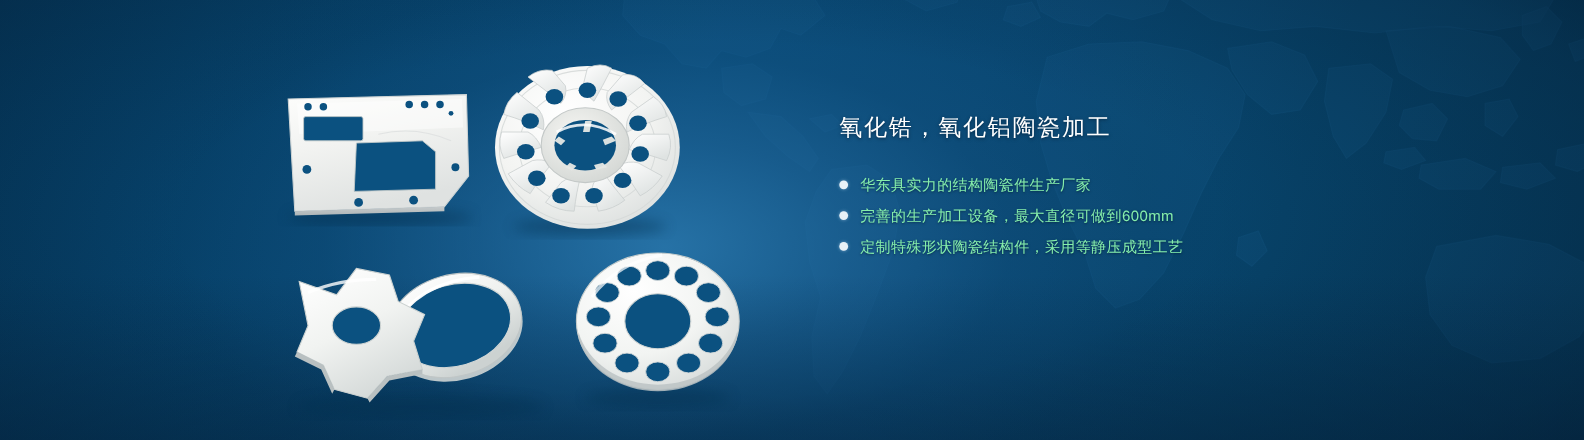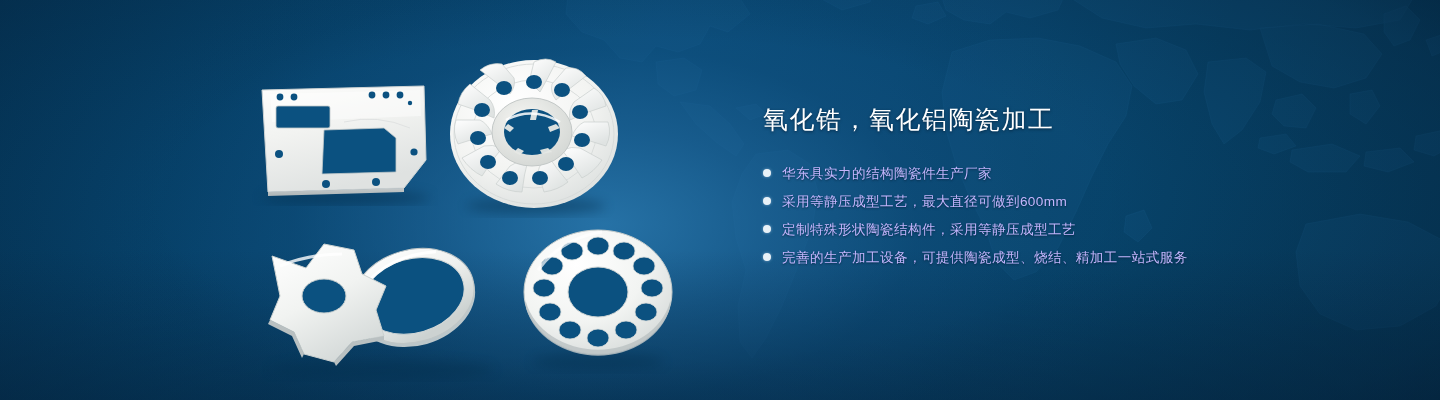--- a/index.html
+++ b/index.html
@@ -43,38 +43,38 @@
   .products svg{position:absolute;display:block;}
 
   .shadow-blur{filter:blur(6px);}
 
   
   .copy{
     position:absolute;left:763px;top:104px;width:620px;
   }
   .headline{
     margin:0;
-    font-size:25px;
+    font-size:21px;
     line-height:1.22;
     letter-spacing:1.5px;
     font-weight:400;
     color:#ffffff;
     text-shadow:0 1px 3px rgba(2,20,38,0.65);
     white-space:nowrap;
   }
   .bullets{
     list-style:none;margin:28px 0 0 0;padding:0;
   }
   .bullets li{
     display:flex;align-items:center;
     margin-bottom:7px;
     font-size:13.6px;
     line-height:1.55;
     letter-spacing:0.4px;
-    color:#c4b5fd;
+    color:#86efac;
     text-shadow:0 1px 2px rgba(2,20,38,0.6);
     white-space:nowrap;
   }
   .dot{
     flex:0 0 auto;
     width:8px;height:8px;border-radius:50%;
     background:#e8f1f7;
     margin-right:11px;
     box-shadow:0 0 3px rgba(180,215,240,0.6);
   }
@@ -331,26 +331,22 @@
 
   <div class="copy">
     <h1 class="headline">氧化锆，氧化铝陶瓷加工</h1>
     <ul class="bullets">
       <li>
         <span class="dot"></span>
         <span>华东具实力的结构陶瓷件生产厂家</span>
       </li>
       <li>
         <span class="dot"></span>
-        <span>采用等静压成型工艺，最大直径可做到600mm</span>
+        <span>完善的生产加工设备，最大直径可做到600mm</span>
       </li>
       <li>
         <span class="dot"></span>
         <span>定制特殊形状陶瓷结构件，采用等静压成型工艺</span>
       </li>
-      <li>
-        <span class="dot"></span>
-        <span>完善的生产加工设备，可提供陶瓷成型、烧结、精加工一站式服务</span>
-      </li>
     </ul>
   </div>
 
 </div>
 
 </body></html>

